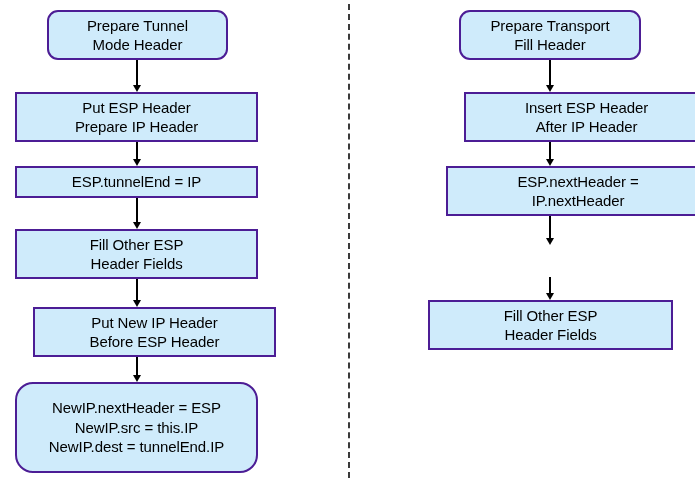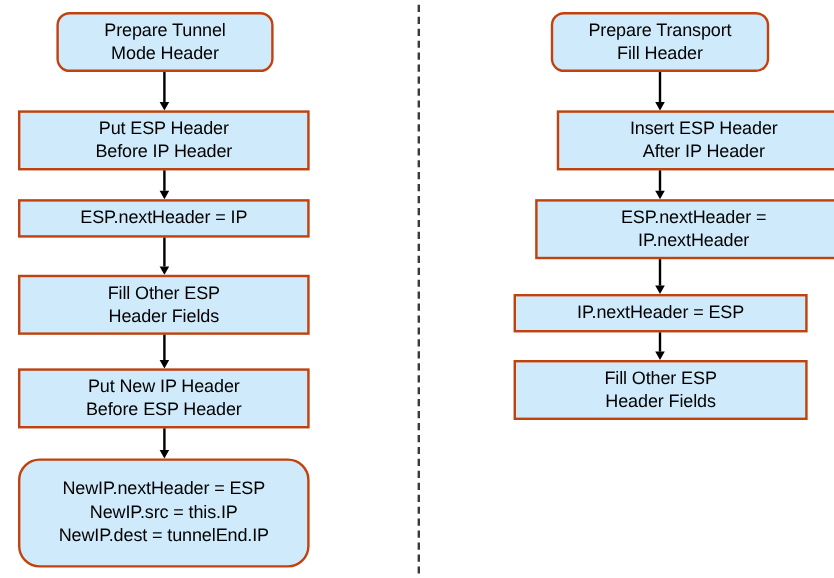--- a/index.html
+++ b/index.html
@@ -15,21 +15,21 @@
     background: #ffffff;
     font-family: "Liberation Sans", sans-serif;
     overflow: hidden;
   }
 
   
   .node {
     position: absolute;
     box-sizing: border-box;
     background: #cfebfb;
-    border: 2px solid #c2410c;
+    border: 2px solid #4c1d95;
     display: flex;
     align-items: center;
     justify-content: center;
     text-align: center;
     color: #000000;
     font-size: 15px;
     line-height: 1.30;
     letter-spacing: -0.1px;
     white-space: pre-line;
   }
@@ -64,37 +64,37 @@
 
 <div id="canvas">
 
   <div class="node terminator" style="left:47px; top:10px; width:181px; height:50px;">Prepare Tunnel
 Mode Header</div>
 
   <div class="connector" style="left:136px; top:60px; height:25px;"></div>
   <div class="arrowhead" style="left:132.5px; top:85px;"></div>
 
   <div class="node" style="left:15px; top:92px; width:243px; height:50px;">Put ESP Header
-Before IP Header</div>
+Prepare IP Header</div>
 
   <div class="connector" style="left:136px; top:142px; height:17px;"></div>
   <div class="arrowhead" style="left:132.5px; top:159px;"></div>
 
-  <div class="node" style="left:15px; top:166px; width:243px; height:32px;">ESP.nextHeader = IP</div>
+  <div class="node" style="left:15px; top:166px; width:243px; height:32px;">ESP.tunnelEnd = IP</div>
 
   <div class="connector" style="left:136px; top:198px; height:24px;"></div>
   <div class="arrowhead" style="left:132.5px; top:222px;"></div>
 
   <div class="node" style="left:15px; top:229px; width:243px; height:50px;">Fill Other ESP
 Header Fields</div>
 
   <div class="connector" style="left:136px; top:279px; height:21px;"></div>
   <div class="arrowhead" style="left:132.5px; top:300px;"></div>
 
-  <div class="node" style="left:15px; top:307px; width:243px; height:50px;">Put New IP Header
+  <div class="node" style="left:33px; top:307px; width:243px; height:50px;">Put New IP Header
 Before ESP Header</div>
 
   <div class="connector" style="left:136px; top:357px; height:18px;"></div>
   <div class="arrowhead" style="left:132.5px; top:375px;"></div>
 
   <div class="node" style="left:15px; top:382px; width:243px; height:91px;border-radius:18px;">NewIP.nextHeader = ESP
 NewIP.src = this.IP
 NewIP.dest = tunnelEnd.IP</div>
 
   <div class="divider" style="left:348px; top:4px; height:474px;"></div>
@@ -110,21 +110,20 @@
 
   <div class="connector" style="left:549px; top:142px; height:17px;"></div>
   <div class="arrowhead" style="left:545.5px; top:159px;"></div>
 
   <div class="node" style="left:446px; top:166px; width:264px; height:50px;">ESP.nextHeader =
 IP.nextHeader</div>
 
   <div class="connector" style="left:549px; top:216px; height:22px;"></div>
   <div class="arrowhead" style="left:545.5px; top:238px;"></div>
 
-  <div class="node" style="left:428px; top:245px; width:245px; height:32px;">IP.nextHeader = ESP</div>
 
   <div class="connector" style="left:549px; top:277px; height:16px;"></div>
   <div class="arrowhead" style="left:545.5px; top:293px;"></div>
 
   <div class="node" style="left:428px; top:300px; width:245px; height:50px;">Fill Other ESP
 Header Fields</div>
 
 </div>
 
 </body></html>

